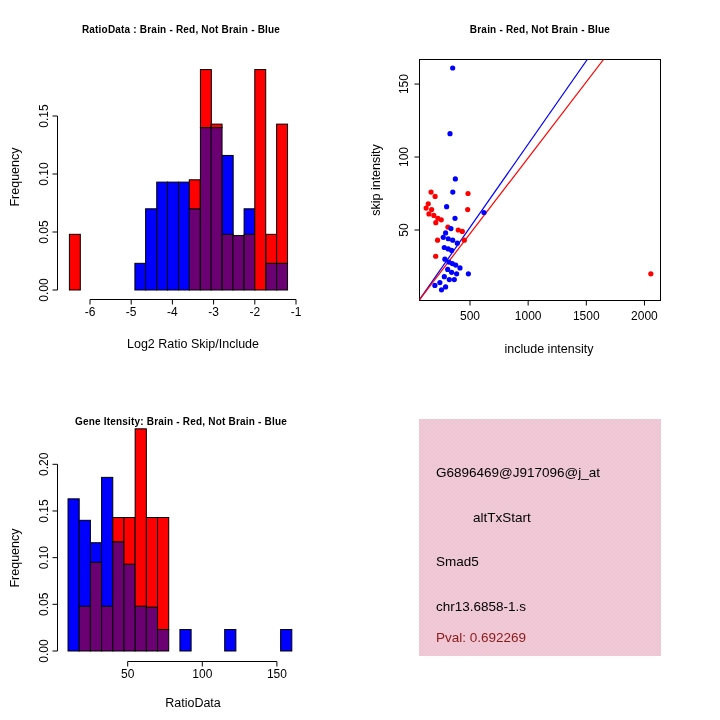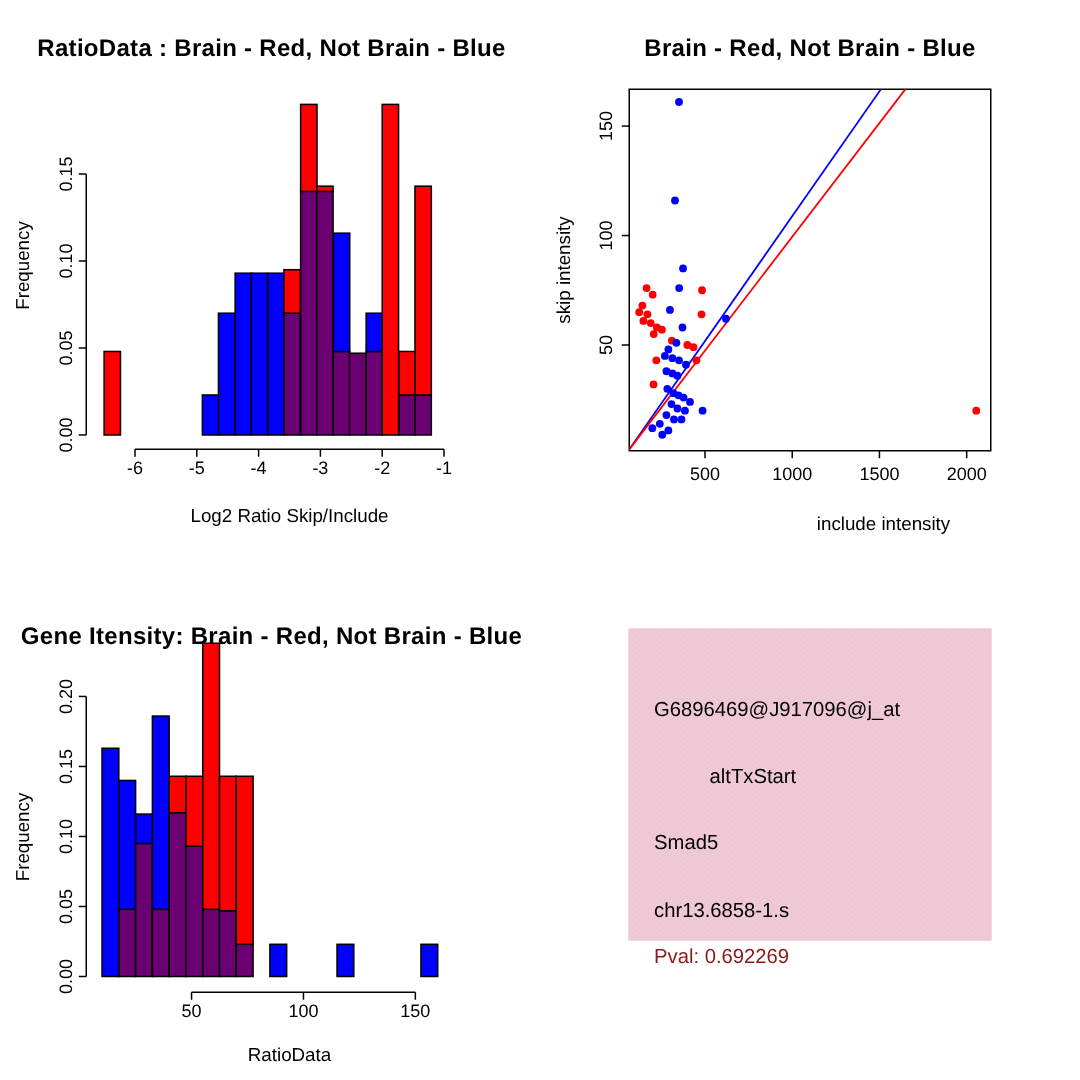--- a/index.html
+++ b/index.html
@@ -2,30 +2,30 @@
 <html><head>
 <meta charset="utf-8">
 <style>
   html,body{margin:0;padding:0;background:#ffffff;}
   #figure{
     position:relative;width:720px;height:720px;background:#ffffff;overflow:hidden;
     font-family:"Liberation Sans",sans-serif;
   }
   #chart-svg{position:absolute;left:0;top:0;}
   .panel-title{
-    position:absolute;font-weight:bold;font-size:16px;color:#000;text-align:center;
+    position:absolute;font-weight:bold;font-size:10px;color:#000;text-align:center;
     letter-spacing:0.2px;white-space:nowrap;
   }
   .axis-label{
     position:absolute;font-size:12.5px;color:#000;text-align:center;white-space:nowrap;
   }
   .ylab{transform:translate(-50%,-50%) rotate(-90deg);}
   .xlab{transform:translate(-50%,-50%);margin-left:12px;}
   #info-box{
-    position:absolute;left:419px;top:419px;width:242px;height:208px;
+    position:absolute;left:419px;top:419px;width:242px;height:237px;
     background-color:#f0c7d1;
     background-image:conic-gradient(#f4c9d0 25%, #e9c6da 0 50%, #f4c9d0 0 75%, #e9c6da 0);
     background-size:4px 4px;
   }
   .info-line{
     position:absolute;left:17px;font-size:13.5px;color:#000;white-space:nowrap;line-height:15px;
   }
   svg text{font-family:"Liberation Sans",sans-serif;font-size:12px;fill:#000;}
   svg .ax{stroke:#000;stroke-width:1;}
 </style>
@@ -196,21 +196,21 @@
         <rect x="224.68" y="629.5295" width="11.19" height="21.470500000000015" fill="#0000FF" stroke="#000" stroke-width="1"></rect>
         <rect x="280.63" y="629.5295" width="11.19" height="21.470500000000015" fill="#0000FF" stroke="#000" stroke-width="1"></rect>
       </g>
     </svg>
 
   <div class="panel-title" style="left:0;top:24px;width:362px;">RatioData : Brain - Red, Not Brain - Blue</div>
   <div class="axis-label xlab" style="left:181px;top:344px;">Log2 Ratio Skip/Include</div>
   <div class="axis-label ylab" style="left:15px;top:177px;">Frequency</div>
 
   <div class="panel-title" style="left:360px;top:24px;width:360px;">Brain - Red, Not Brain - Blue</div>
-  <div class="axis-label xlab" style="left:564px;top:349px;padding-left:26px;">include intensity</div>
+  <div class="axis-label xlab" style="left:524px;top:349px;padding-left:26px;">include intensity</div>
   <div class="axis-label ylab" style="left:376px;top:180px;">skip intensity</div>
 
   <div class="panel-title" style="left:0;top:384px;width:362px;margin-top:32px;">Gene Itensity: Brain - Red, Not Brain - Blue</div>
   <div class="axis-label xlab" style="left:181px;top:703px;">RatioData</div>
   <div class="axis-label ylab" style="left:15px;top:558px;">Frequency</div>
 
   <div id="info-box">
     <div class="info-line" style="top:46px;">G6896469@J917096@j_at</div>
     <div class="info-line" style="top:91px;margin-left:37px;">altTxStart</div>
     <div class="info-line" style="top:135px;">Smad5</div>

